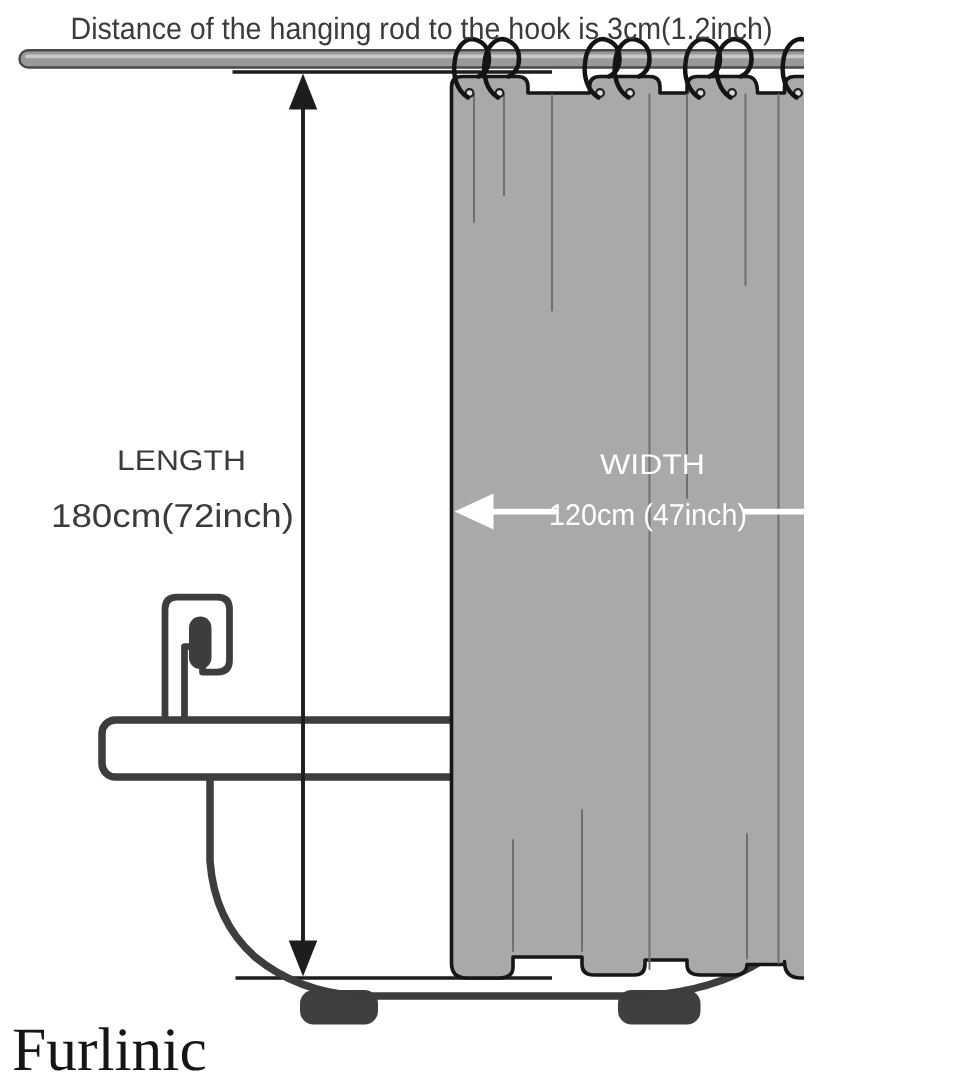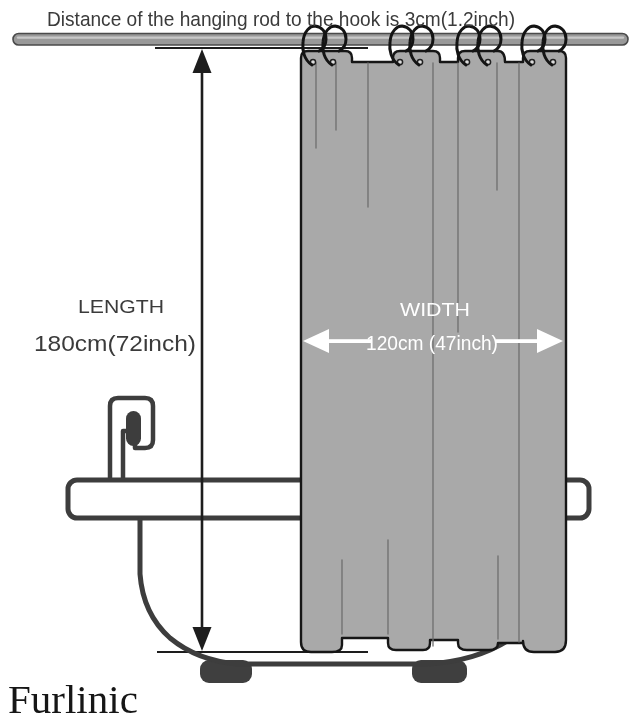--- a/index.html
+++ b/index.html
@@ -1,18 +1,18 @@
 <!DOCTYPE html>
 <html><head>
 <meta charset="utf-8">
 <style>
   html,body{margin:0;padding:0;background:#ffffff;}
   .stage{
     position:relative;
-    width:640px;height:723px;
+    width:536px;height:723px;
     background:#ffffff;
     overflow:hidden;
     font-family:"Liberation Sans", sans-serif;
   }
   svg{position:absolute;inset:0;display:block;}
   .t-dark{fill:#3b3b3b;font-family:"Liberation Sans",sans-serif;}
   .t-white{fill:#ffffff;font-family:"Liberation Sans",sans-serif;}
   .t-brand{fill:#161616;font-family:"Liberation Serif","DejaVu Serif",serif;}
   .tub-line{stroke:#3d3d3d;fill:none;}
   .tick{stroke:#1d1d1d;}

